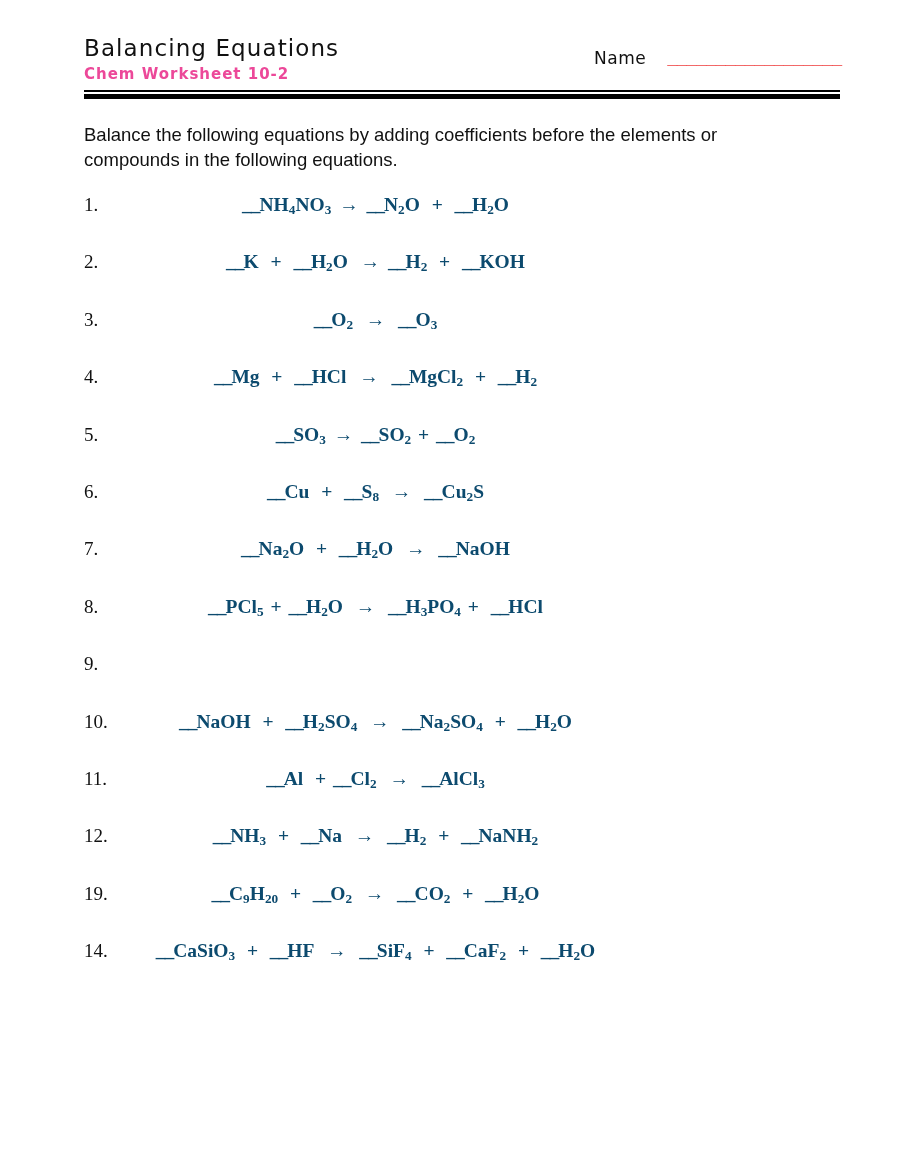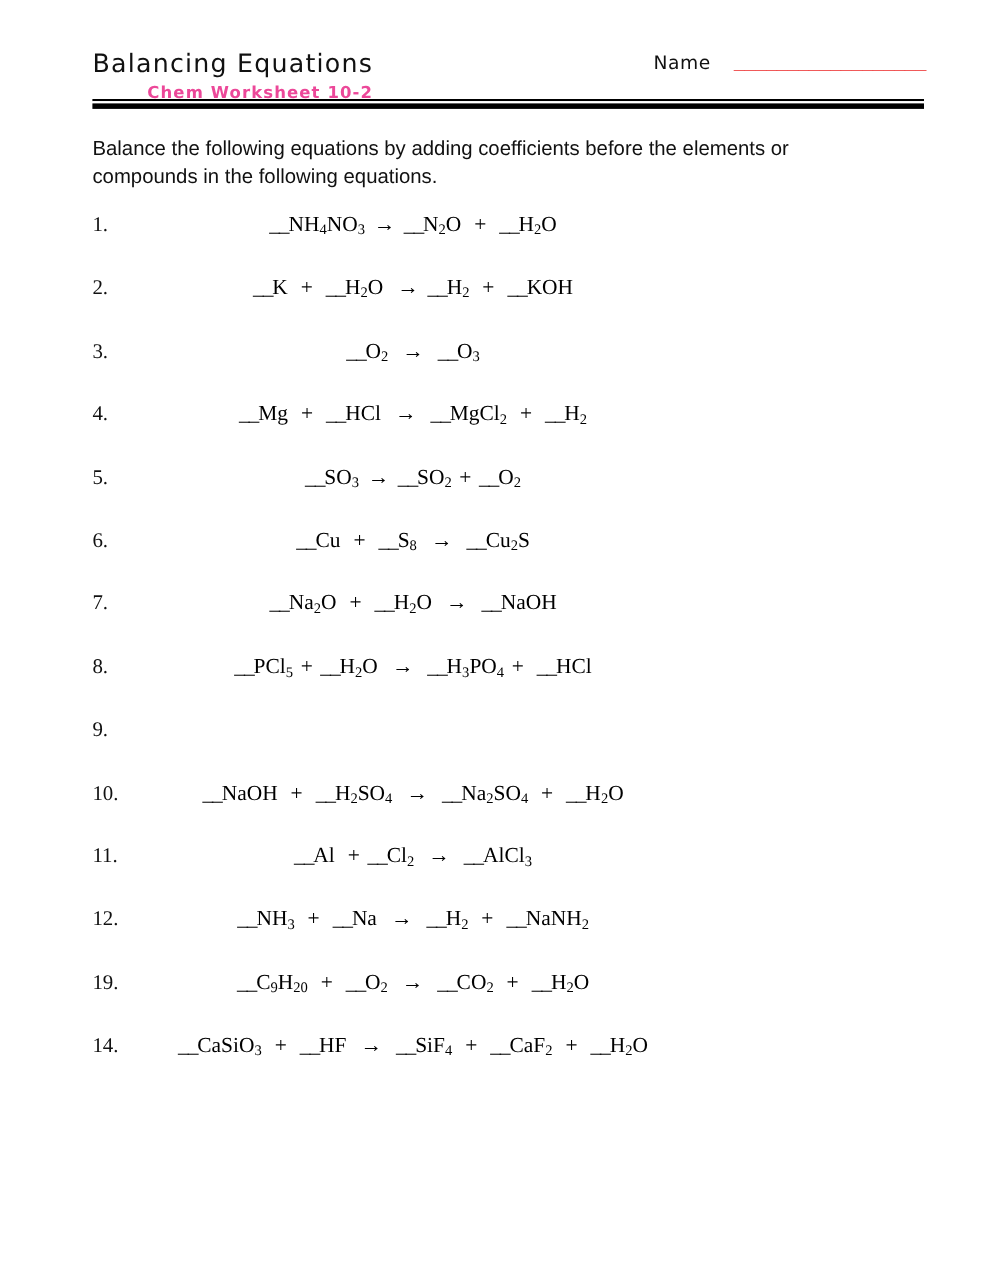--- a/index.html
+++ b/index.html
@@ -19,22 +19,21 @@
   
   #header {
     position: absolute;
     left: 0; top: 0;
     width: 900px;
     height: 110px;
   }
   #title-block {
     position: absolute;
     left: 84px;
-    top: 44px;
-    text-align: right;
+    top: 34px;
   }
   #worksheet-title {
     font-family: "DejaVu Sans", sans-serif;
     font-size: 23px;
     font-weight: 400;
     letter-spacing: 1.1px;
     line-height: 28px;
     white-space: nowrap;
     color: #111;
   }
@@ -125,22 +124,23 @@
   }
   .eq-body {
     position: absolute;
     left: 0;
     top: 0;
     width: 741px;
     text-align: center;
     font-family: "Liberation Serif", serif;
     font-size: 19.5px;
     line-height: 26px;
-    color: #000000;
-    white-space: nowrap;
+    color: #0c4a6e;
+    white-space: nowrap;
+    font-weight: bold;
   }
   .eq-inner {
     display: inline-block;
     position: relative;
     left: 5px;
   }
   .blank {
     letter-spacing: -1px;
     margin-right: 0px;
   }

